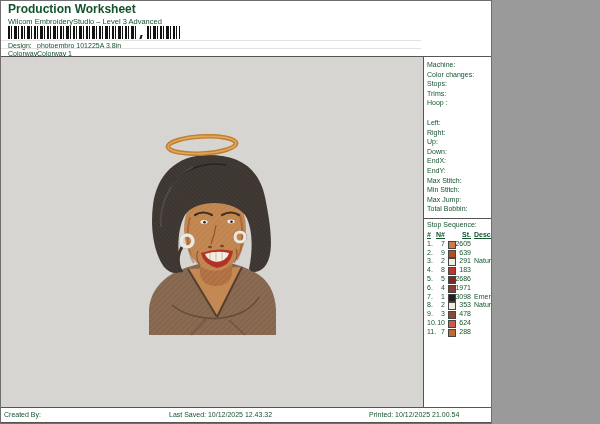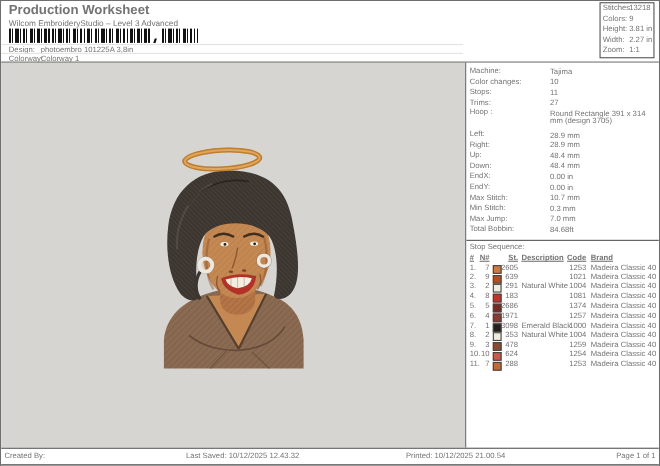--- a/index.html
+++ b/index.html
@@ -1,17 +1,17 @@
 <!DOCTYPE html>
 <html><head>
 <meta charset="utf-8">
 <style>
   html,body{margin:0;padding:0;background:#9a9a9a;}
-  .page{position:relative;width:600px;height:424px;background:#ffffff;border:1px solid #6e6e6e;
-        box-sizing:border-box;overflow:hidden;color:#737373;
+  .page{position:relative;width:492px;height:424px;background:#ffffff;border:1px solid #6e6e6e;
+        box-sizing:border-box;overflow:hidden;color:#14532d;
         font-family:"Liberation Sans",sans-serif;}
   
   .header{position:absolute;left:0;top:0;width:598px;height:55px;background:#fff;border-bottom:1px solid #555;}
   .h-title{position:absolute;left:7px;top:1px;font-size:12px;font-weight:bold;}
   .h-subtitle{position:absolute;left:7px;top:16px;font-size:7.5px;}
   .h-barcode{position:absolute;left:7px;top:25px;width:172px;height:13px;}
   .bc-seg{position:absolute;top:0;height:13px;
      background:repeating-linear-gradient(90deg,#111 0 2px,#fff 2px 3px,#111 3px 4px,#fff 4px 6px,#111 6px 9px,#fff 9px 10px,#111 10px 11px,#fff 11px 13px);}
   .bc-a{left:0;width:130px;}
   .bc-b{left:139px;width:33px;}

